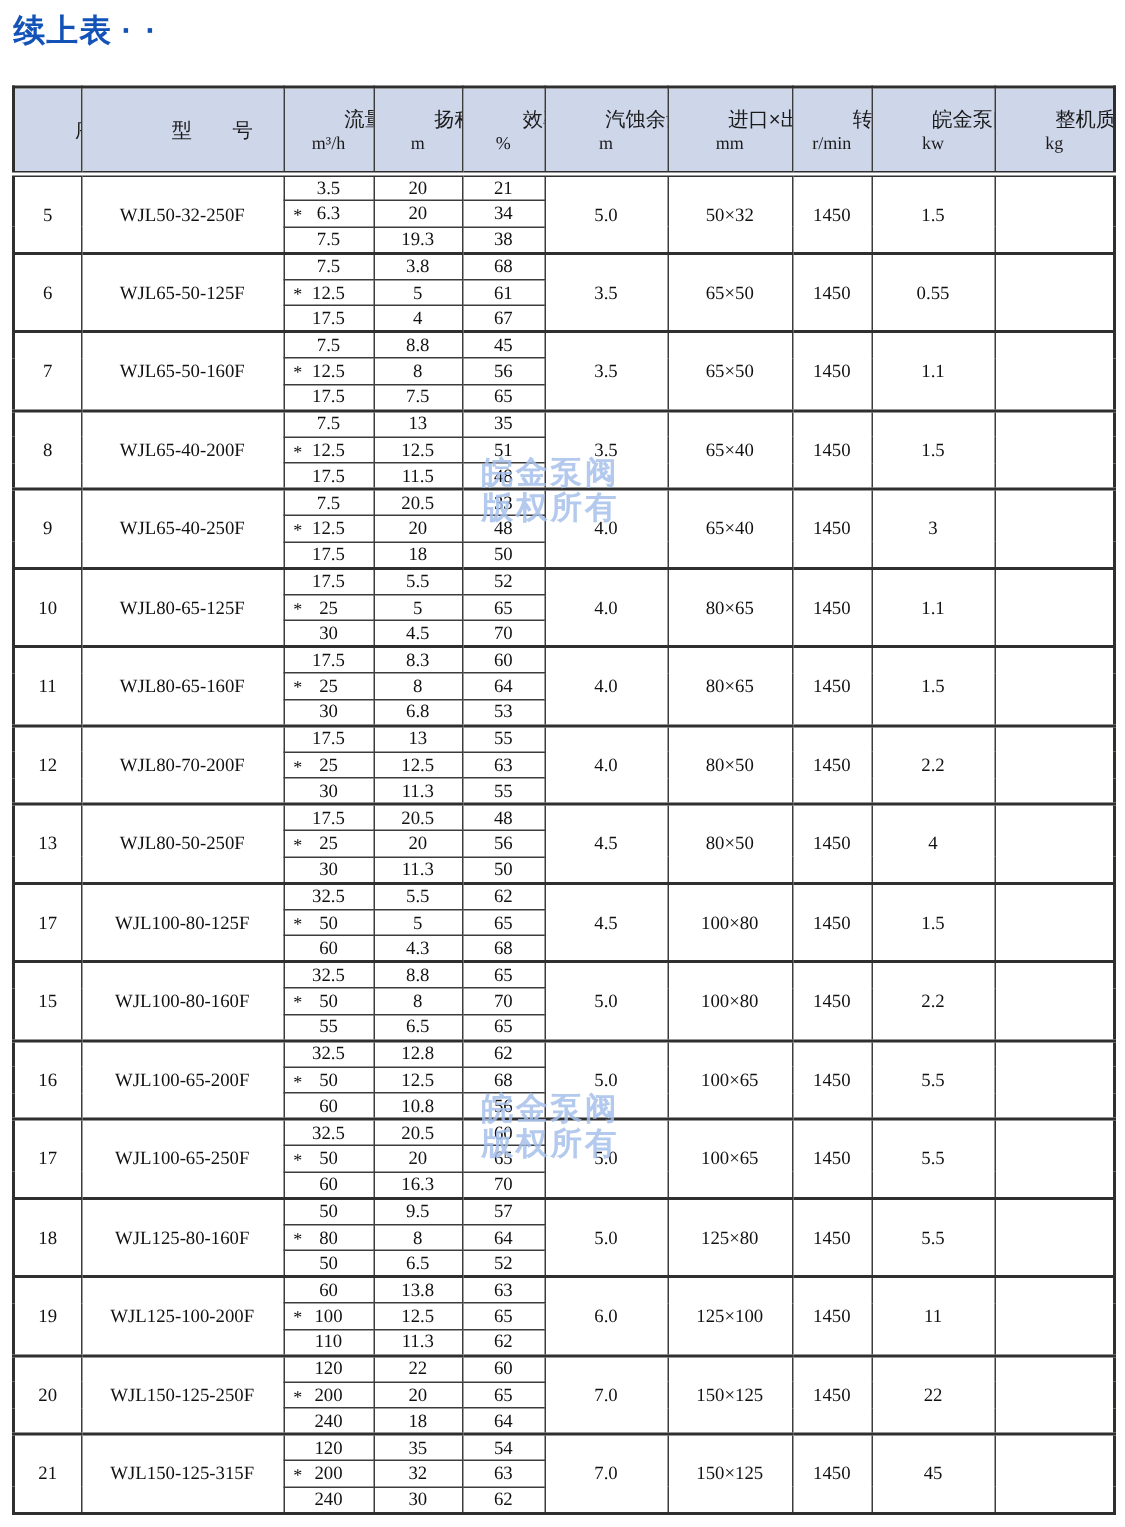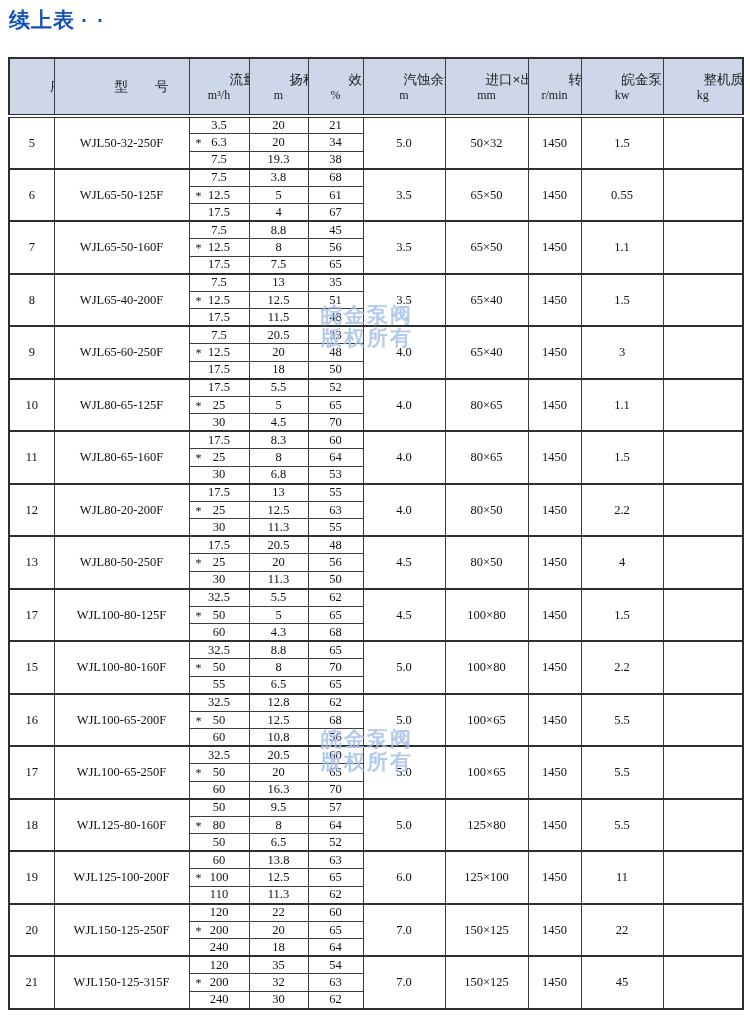--- a/index.html
+++ b/index.html
@@ -213,21 +213,21 @@
           <td><span>12.5</span></td>
           <td><span>51</span></td>
         </tr>
         <tr>
           <td class="flow"><span>17.5</span></td>
           <td><span>11.5</span></td>
           <td><span>48</span></td>
         </tr>
         <tr class="group-start">
           <td rowspan="3"><span>9</span></td>
-          <td rowspan="3" class="model"><span>WJL65-60-250F</span></td>
+          <td rowspan="3" class="model"><span>WJL65-40-250F</span></td>
           <td class="flow"><span>7.5</span></td>
           <td><span>20.5</span></td>
           <td><span>33</span></td>
           <td rowspan="3"><span>4.0</span></td>
           <td rowspan="3"><span>65×40</span></td>
           <td rowspan="3"><span>1450</span></td>
           <td rowspan="3"><span>3</span></td>
           <td rowspan="3"><span></span></td>
         </tr>
         <tr>
@@ -279,21 +279,21 @@
           <td><span>8</span></td>
           <td><span>64</span></td>
         </tr>
         <tr>
           <td class="flow"><span>30</span></td>
           <td><span>6.8</span></td>
           <td><span>53</span></td>
         </tr>
         <tr class="group-start">
           <td rowspan="3"><span>12</span></td>
-          <td rowspan="3" class="model"><span>WJL80-20-200F</span></td>
+          <td rowspan="3" class="model"><span>WJL80-70-200F</span></td>
           <td class="flow"><span>17.5</span></td>
           <td><span>13</span></td>
           <td><span>55</span></td>
           <td rowspan="3"><span>4.0</span></td>
           <td rowspan="3"><span>80×50</span></td>
           <td rowspan="3"><span>1450</span></td>
           <td rowspan="3"><span>2.2</span></td>
           <td rowspan="3"><span></span></td>
         </tr>
         <tr>

